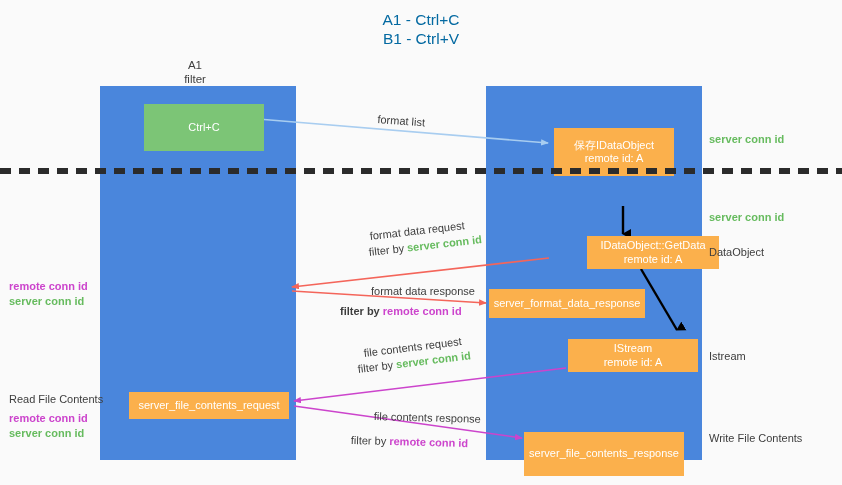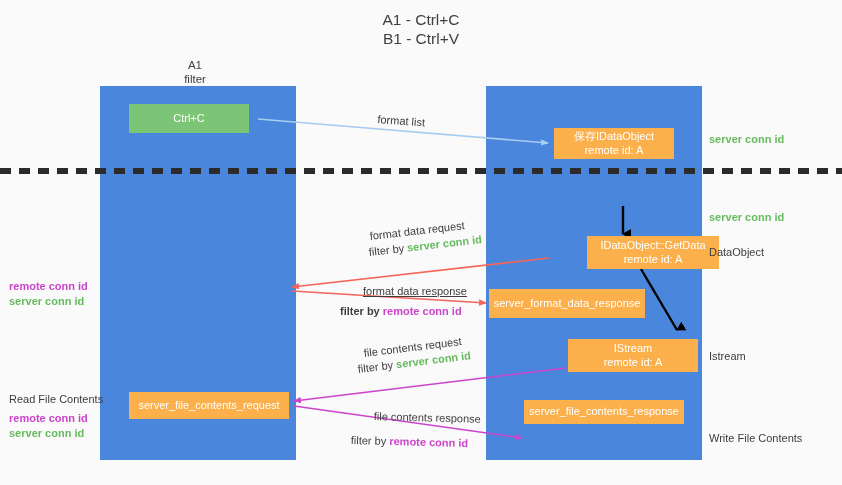--- a/index.html
+++ b/index.html
@@ -25,21 +25,21 @@
   }
 
   
   #title {
     position: absolute;
     left: 0;
     top: 10px;
     width: 842px;
     text-align: center;
     font-size: 15.5px;
-    color: #404040;
+    color: #0369a1;
     line-height: 19px;
     white-space: pre-line;
   }
 
   
   .col-head {
     position: absolute;
     text-align: center;
     font-size: 11.5px;
     color: #404040;
@@ -146,47 +146,47 @@
 
     <line x1="549" y1="258" x2="292" y2="287" stroke="#f4655a" stroke-width="1.6" marker-end="url(#ah-red)"></line>
 
     <line x1="292" y1="291" x2="486" y2="303" stroke="#f4655a" stroke-width="1.6" marker-end="url(#ah-red)"></line>
 
     <line x1="566" y1="368" x2="294" y2="401" stroke="#cc44cc" stroke-width="1.6" marker-end="url(#ah-purple)"></line>
 
     <line x1="294" y1="406" x2="522" y2="438" stroke="#cc44cc" stroke-width="1.6" marker-end="url(#ah-purple)"></line>
   </svg>
 
-  <div class="node green" style="left:129px; top:104px; width:120px; height:29px;">Ctrl+C</div>
-
-  <div class="node orange" style="left:554px; top:128px; width:120px; height:31px;">保存IDataObject
+  <div class="node green" style="left:144px; top:104px; width:120px; height:47px;">Ctrl+C</div>
+
+  <div class="node orange" style="left:554px; top:128px; width:120px; height:48px;">保存IDataObject
 remote id: A</div>
 
 
   <div class="node orange" style="left:550px; top:236px; width:132px; height:33px;margin-left:37px;">IDataObject::GetData
 remote id: A</div>
 
 
   <div class="node orange" style="left:489px; top:289px; width:156px; height:29px;">server_format_data_response</div>
 
   <div class="node orange" style="left:568px; top:339px; width:130px; height:33px;">IStream
 remote id: A</div>
 
   <div class="node orange" style="left:129px; top:392px; width:160px; height:27px;">server_file_contents_request</div>
 
-  <div class="node orange" style="left:524px; top:400px; width:160px; height:24px;">server_file_contents_response</div>
+  <div class="node orange" style="left:524px; top:432px; width:160px; height:44px;">server_file_contents_response</div>
 
   <div class="edge-label rot" style="left:378px; top:112px; transform:rotate(4.2deg);">format list</div>
 
   <div class="edge-label rot" style="left:369px; top:229px; transform:rotate(-6.5deg);">format data request</div>
   <div class="edge-label rot" style="left:368px; top:245px; transform:rotate(-6.5deg);">
     <span class="c-dark">filter by </span><span class="c-green">server conn id</span>
   </div>
 
-  <div class="edge-label" style="left:363px; top:284px;text-decoration:underline;">format data response</div>
+  <div class="edge-label" style="left:371px; top:284px;">format data response</div>
   <div class="edge-label" style="left:340px; top:304px;">
     <span class="c-dark bold">filter by </span><span class="c-purple">remote conn id</span>
   </div>
 
   <div class="edge-label rot" style="left:363px; top:346px; transform:rotate(-7deg);">file contents request</div>
   <div class="edge-label rot" style="left:357px; top:362px; transform:rotate(-7deg);">
     <span class="c-dark">filter by </span><span class="c-green">server conn id</span>
   </div>
 
   <div class="edge-label rot" style="left:374px; top:409px; transform:rotate(1.5deg);">file contents response</div>

